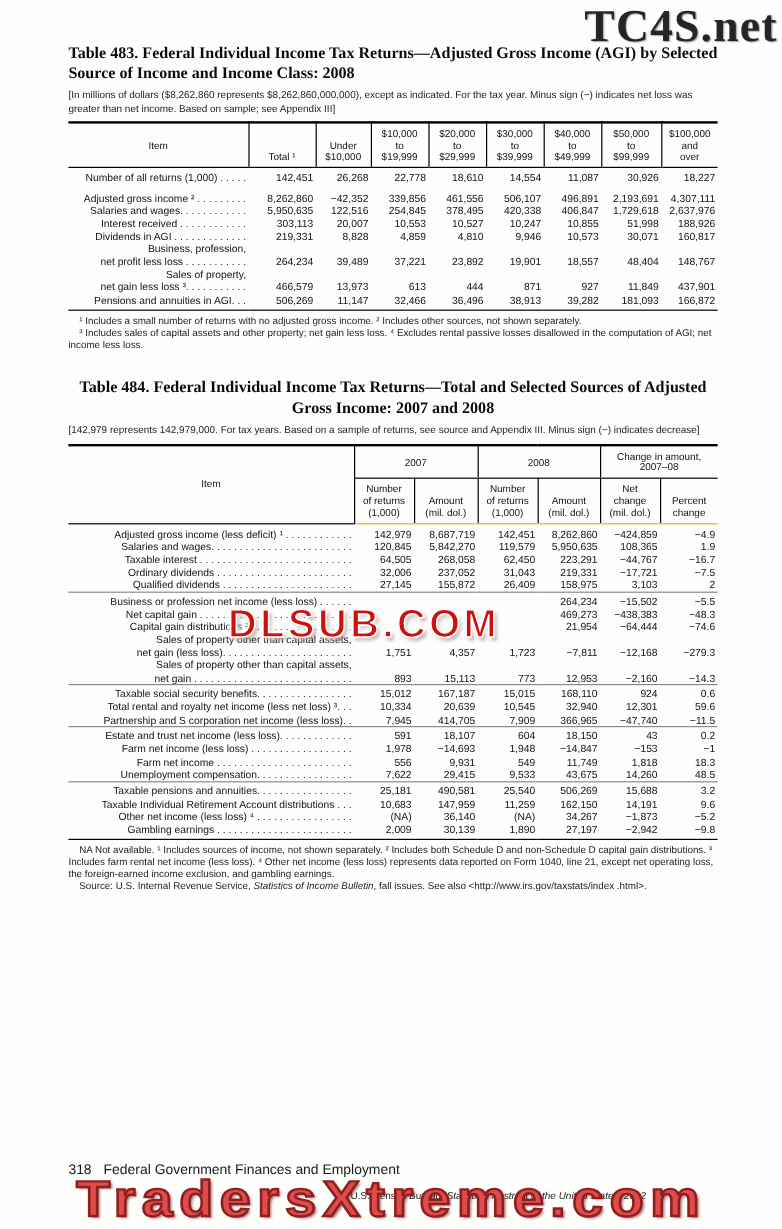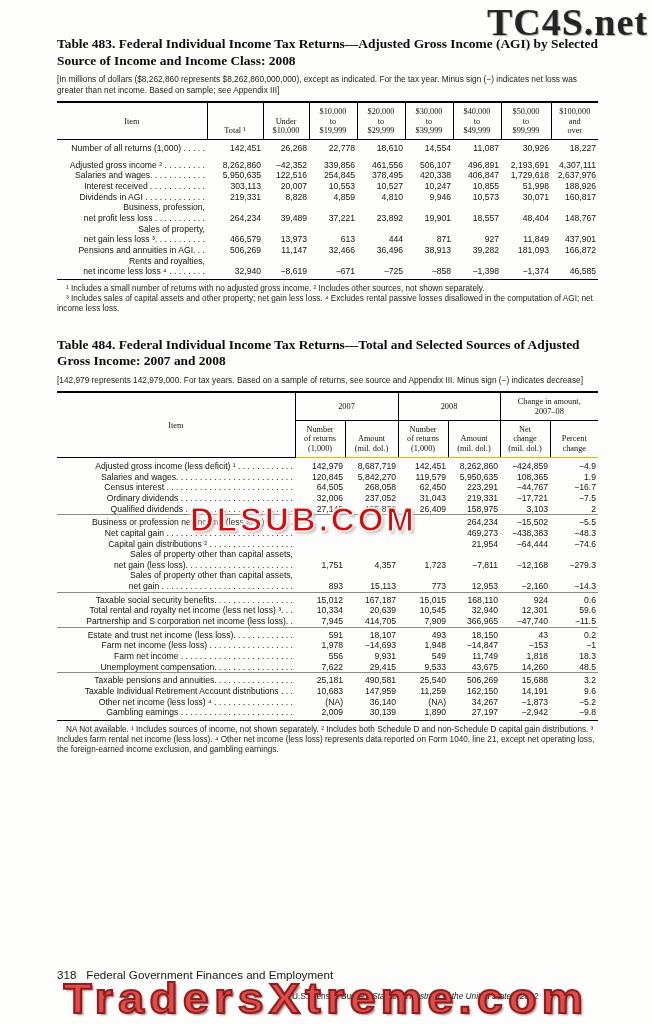--- a/index.html
+++ b/index.html
@@ -21,21 +21,21 @@
   .tbl-note { font-size: 8.3px; line-height: 1.24; margin: 0 0 6px 0; color: #1d1d1d; }
 
   table {
     border-collapse: collapse; width: 100%; table-layout: fixed;
     border-top: 2px solid #000; border-bottom: 1.5px solid #000;
   }
   th, td { padding: 0; font-weight: 400; }
   thead th {
     font-size: 8.3px; line-height: 1.18;
     padding: 4px 2px 3px 2px;
-    white-space: pre-line; text-align: center; font-family: Liberation Serif, serif;
+    white-space: pre-line; text-align: center;
   }
   .t483 thead th { vertical-align: bottom; border-bottom: 1px solid #000; }
   .t483 thead th.item-h, .t484 .item-h { vertical-align: middle; }
   .vl { border-left: 1px solid #000; }
   .t484 .gh { vertical-align: middle; border-bottom: 1px solid #000; }
   .t484 .sh { vertical-align: bottom; border-bottom: 1px solid #eab308; }
   .t484 .item-h { border-bottom: 1px solid #000; }
 
   tbody td { font-size: 8.6px; line-height: 1.24; vertical-align: bottom; padding: 0 2px 0 0; }
   td.stub { text-align: right; padding-left: 1px; }
@@ -43,21 +43,21 @@
   td.stub.ind1 { padding-left: 8px; }
   td.stub div.cont { padding-left: 8px; }
   td.num { text-align: right; }
   tr.gap > td { padding-top: 6px; }
   tr.rule > td { border-top: 1px solid #8a8a8a; padding-top: 2px; }
   tbody tr:first-child > td { padding-top: 3px; }
   tbody tr:last-child > td { padding-bottom: 2px; }
 
   .footnotes { margin: 4px 0 0 0; font-size: 8.2px; line-height: 1.24; color: #1d1d1d; }
   .footnotes p { margin: 0; text-indent: 9px; }
-  .gap-above { margin-top: 22px; }
+  .gap-above { margin-top: 22px; text-align: center; }
 
   .footer { position: absolute; left: 57px; top: 968px; font-size: 11.6px; color: #181818; }
   .footer .pgnum { margin-right: 10px; }
   .census-line { position: absolute; left: 292px; top: 991px; font-size: 8.3px; color: #1d1d1d; z-index: 1; white-space: nowrap; }
 
   
   .wm-top {
     position: absolute; top: 0; right: 4px; z-index: 9;
     font-family: "Liberation Serif", serif; font-weight: 700;
     font-size: 38px; letter-spacing: 1px; color: rgba(25,25,25,0.92);
@@ -227,34 +227,20 @@
           </td>
           <td class="num">506,269</td>
           <td class="num">11,147</td>
           <td class="num">32,466</td>
           <td class="num">36,496</td>
           <td class="num">38,913</td>
           <td class="num">39,282</td>
           <td class="num">181,093</td>
           <td class="num">166,872</td>
         </tr>
-        <tr class="">
-          <td class="stub ind1">
-            <div>Rents and royalties,</div>
-            <div class="cont">net income less loss ⁴  . . . . . . . .</div>
-          </td>
-          <td class="num">32,940</td>
-          <td class="num">−8,619</td>
-          <td class="num">−671</td>
-          <td class="num">−725</td>
-          <td class="num">−858</td>
-          <td class="num">−1,398</td>
-          <td class="num">−1,374</td>
-          <td class="num">46,585</td>
-        </tr>
       </tbody>
   </table>
 
   <div class="footnotes">
     <p>¹ Includes a small number of returns with no adjusted gross income. ² Includes other sources, not shown separately.</p>
     <p>³ Includes sales of capital assets and other property; net gain less loss. ⁴ Excludes rental passive losses disallowed in the computation of AGI; net income less loss.</p>
   </div>
 
   <h1 class="tbl-title gap-above">Table 484. Federal Individual Income Tax Returns—Total and Selected Sources of Adjusted Gross Income: 2007 and 2008</h1>
   <p class="tbl-note">[142,979 represents 142,979,000. For tax years. Based on a sample of returns, see source and Appendix III. Minus sign (−) indicates decrease]</p>
@@ -313,21 +299,21 @@
           </td>
           <td class="num">120,845</td>
           <td class="num">5,842,270</td>
           <td class="num">119,579</td>
           <td class="num">5,950,635</td>
           <td class="num">108,365</td>
           <td class="num">1.9</td>
         </tr>
         <tr class="">
           <td class="stub ind0">
-            <div>Census interest . . . . . . . . . . . . . . . . . . . . . . . . . . .</div>
+            <div>Taxable interest . . . . . . . . . . . . . . . . . . . . . . . . . . .</div>
           </td>
           <td class="num">64,505</td>
           <td class="num">268,058</td>
           <td class="num">62,450</td>
           <td class="num">223,291</td>
           <td class="num">−44,767</td>
           <td class="num">−16.7</td>
         </tr>
         <tr class="">
           <td class="stub ind0">
@@ -440,21 +426,21 @@
           <td class="num">366,965</td>
           <td class="num">−47,740</td>
           <td class="num">−11.5</td>
         </tr>
         <tr class="rule">
           <td class="stub ind0">
             <div>Estate and trust net income (less loss). . . . . . . . . . . . .</div>
           </td>
           <td class="num">591</td>
           <td class="num">18,107</td>
-          <td class="num">493</td>
+          <td class="num">604</td>
           <td class="num">18,150</td>
           <td class="num">43</td>
           <td class="num">0.2</td>
         </tr>
         <tr class="">
           <td class="stub ind0">
             <div>Farm net income (less loss)  . . . . . . . . . . . . . . . . . .</div>
           </td>
           <td class="num">1,978</td>
           <td class="num">−14,693</td>
@@ -527,20 +513,21 @@
           <td class="num">1,890</td>
           <td class="num">27,197</td>
           <td class="num">−2,942</td>
           <td class="num">−9.8</td>
         </tr>
       </tbody>
   </table>
 
   <div class="footnotes">
     <p>NA Not available. ¹ Includes sources of income, not shown separately. ² Includes both Schedule D and non-Schedule D capital gain distributions. ³ Includes farm rental net income (less loss). ⁴ Other net income (less loss) represents data reported on Form 1040, line 21, except net operating loss, the foreign-earned income exclusion, and gambling earnings.</p>
+    <p><span>Source: U.S. Internal Revenue Service, </span><i>Statistics of Income Bulletin</i><span>, fall issues. See also &lt;http://www.irs.gov/taxstats/index .html&gt;.</span></p>
   </div>
 
 </div>
 
 <div class="footer">
   <span class="pgnum">318</span><span>Federal Government Finances and Employment</span>
 </div>
 
 <div class="census-line"><span>U.S. Census Bureau, </span><i>Statistical Abstract of the United States: 2012</i></div>
 

